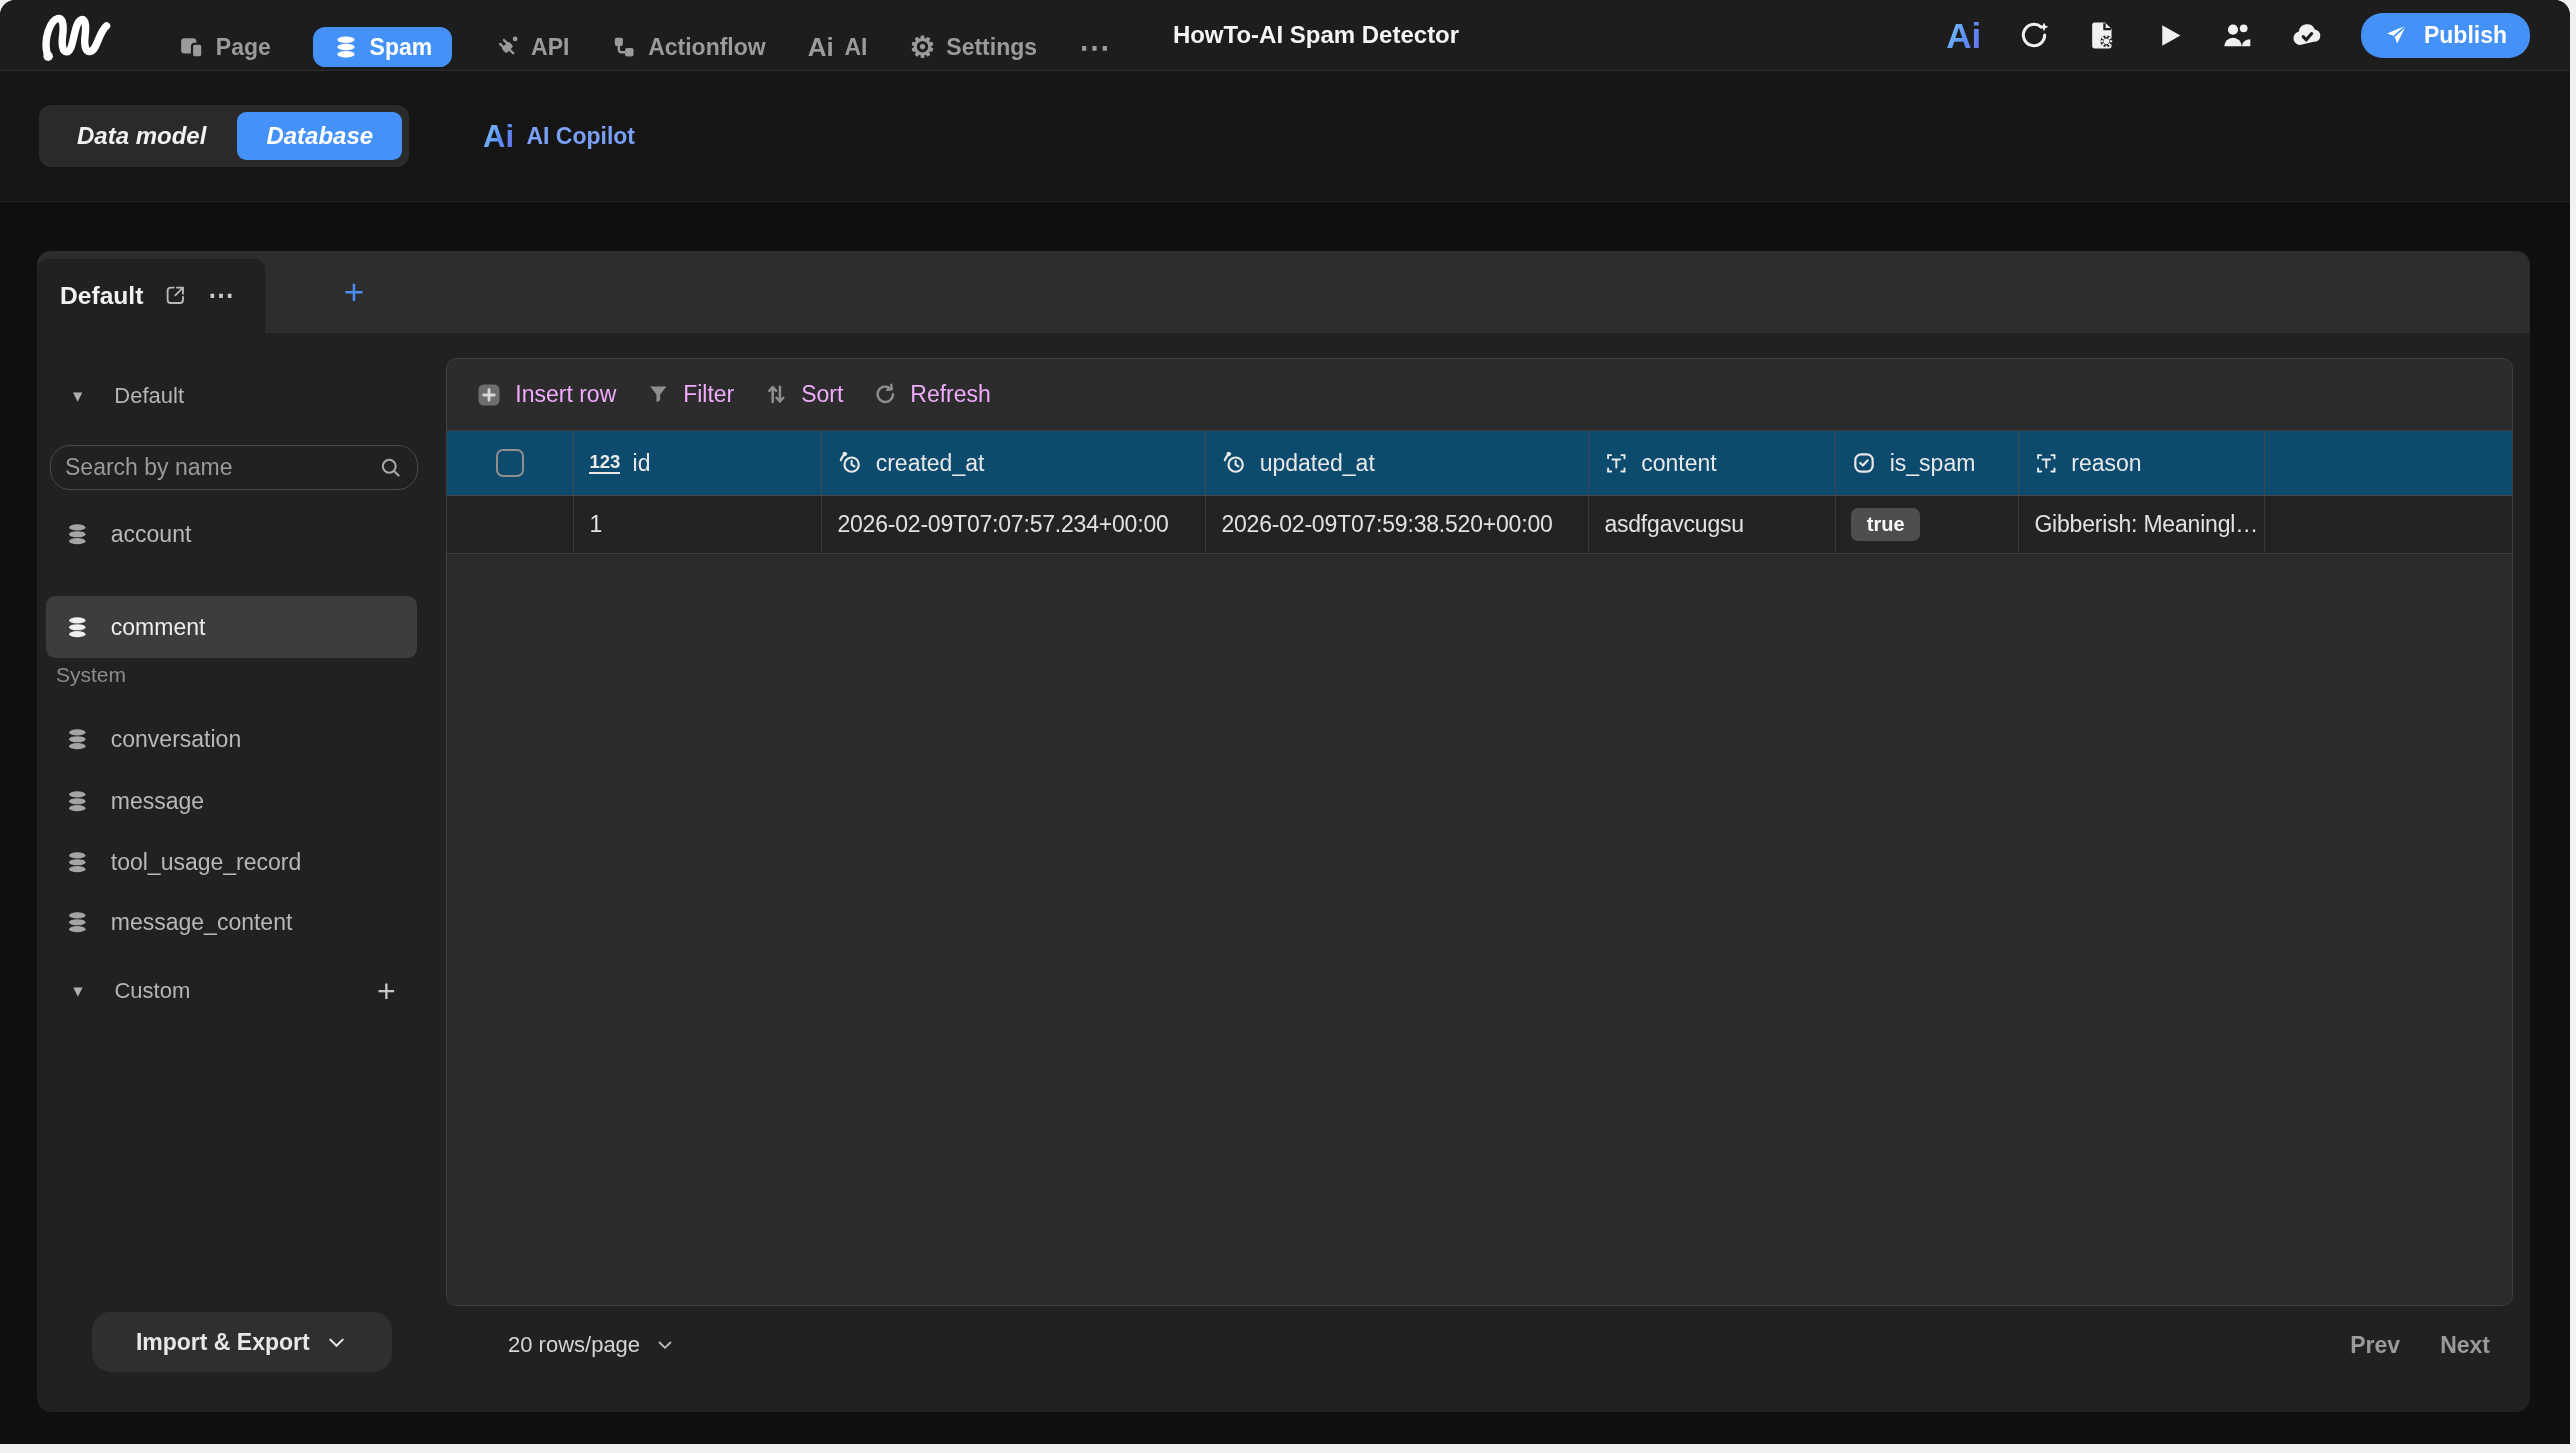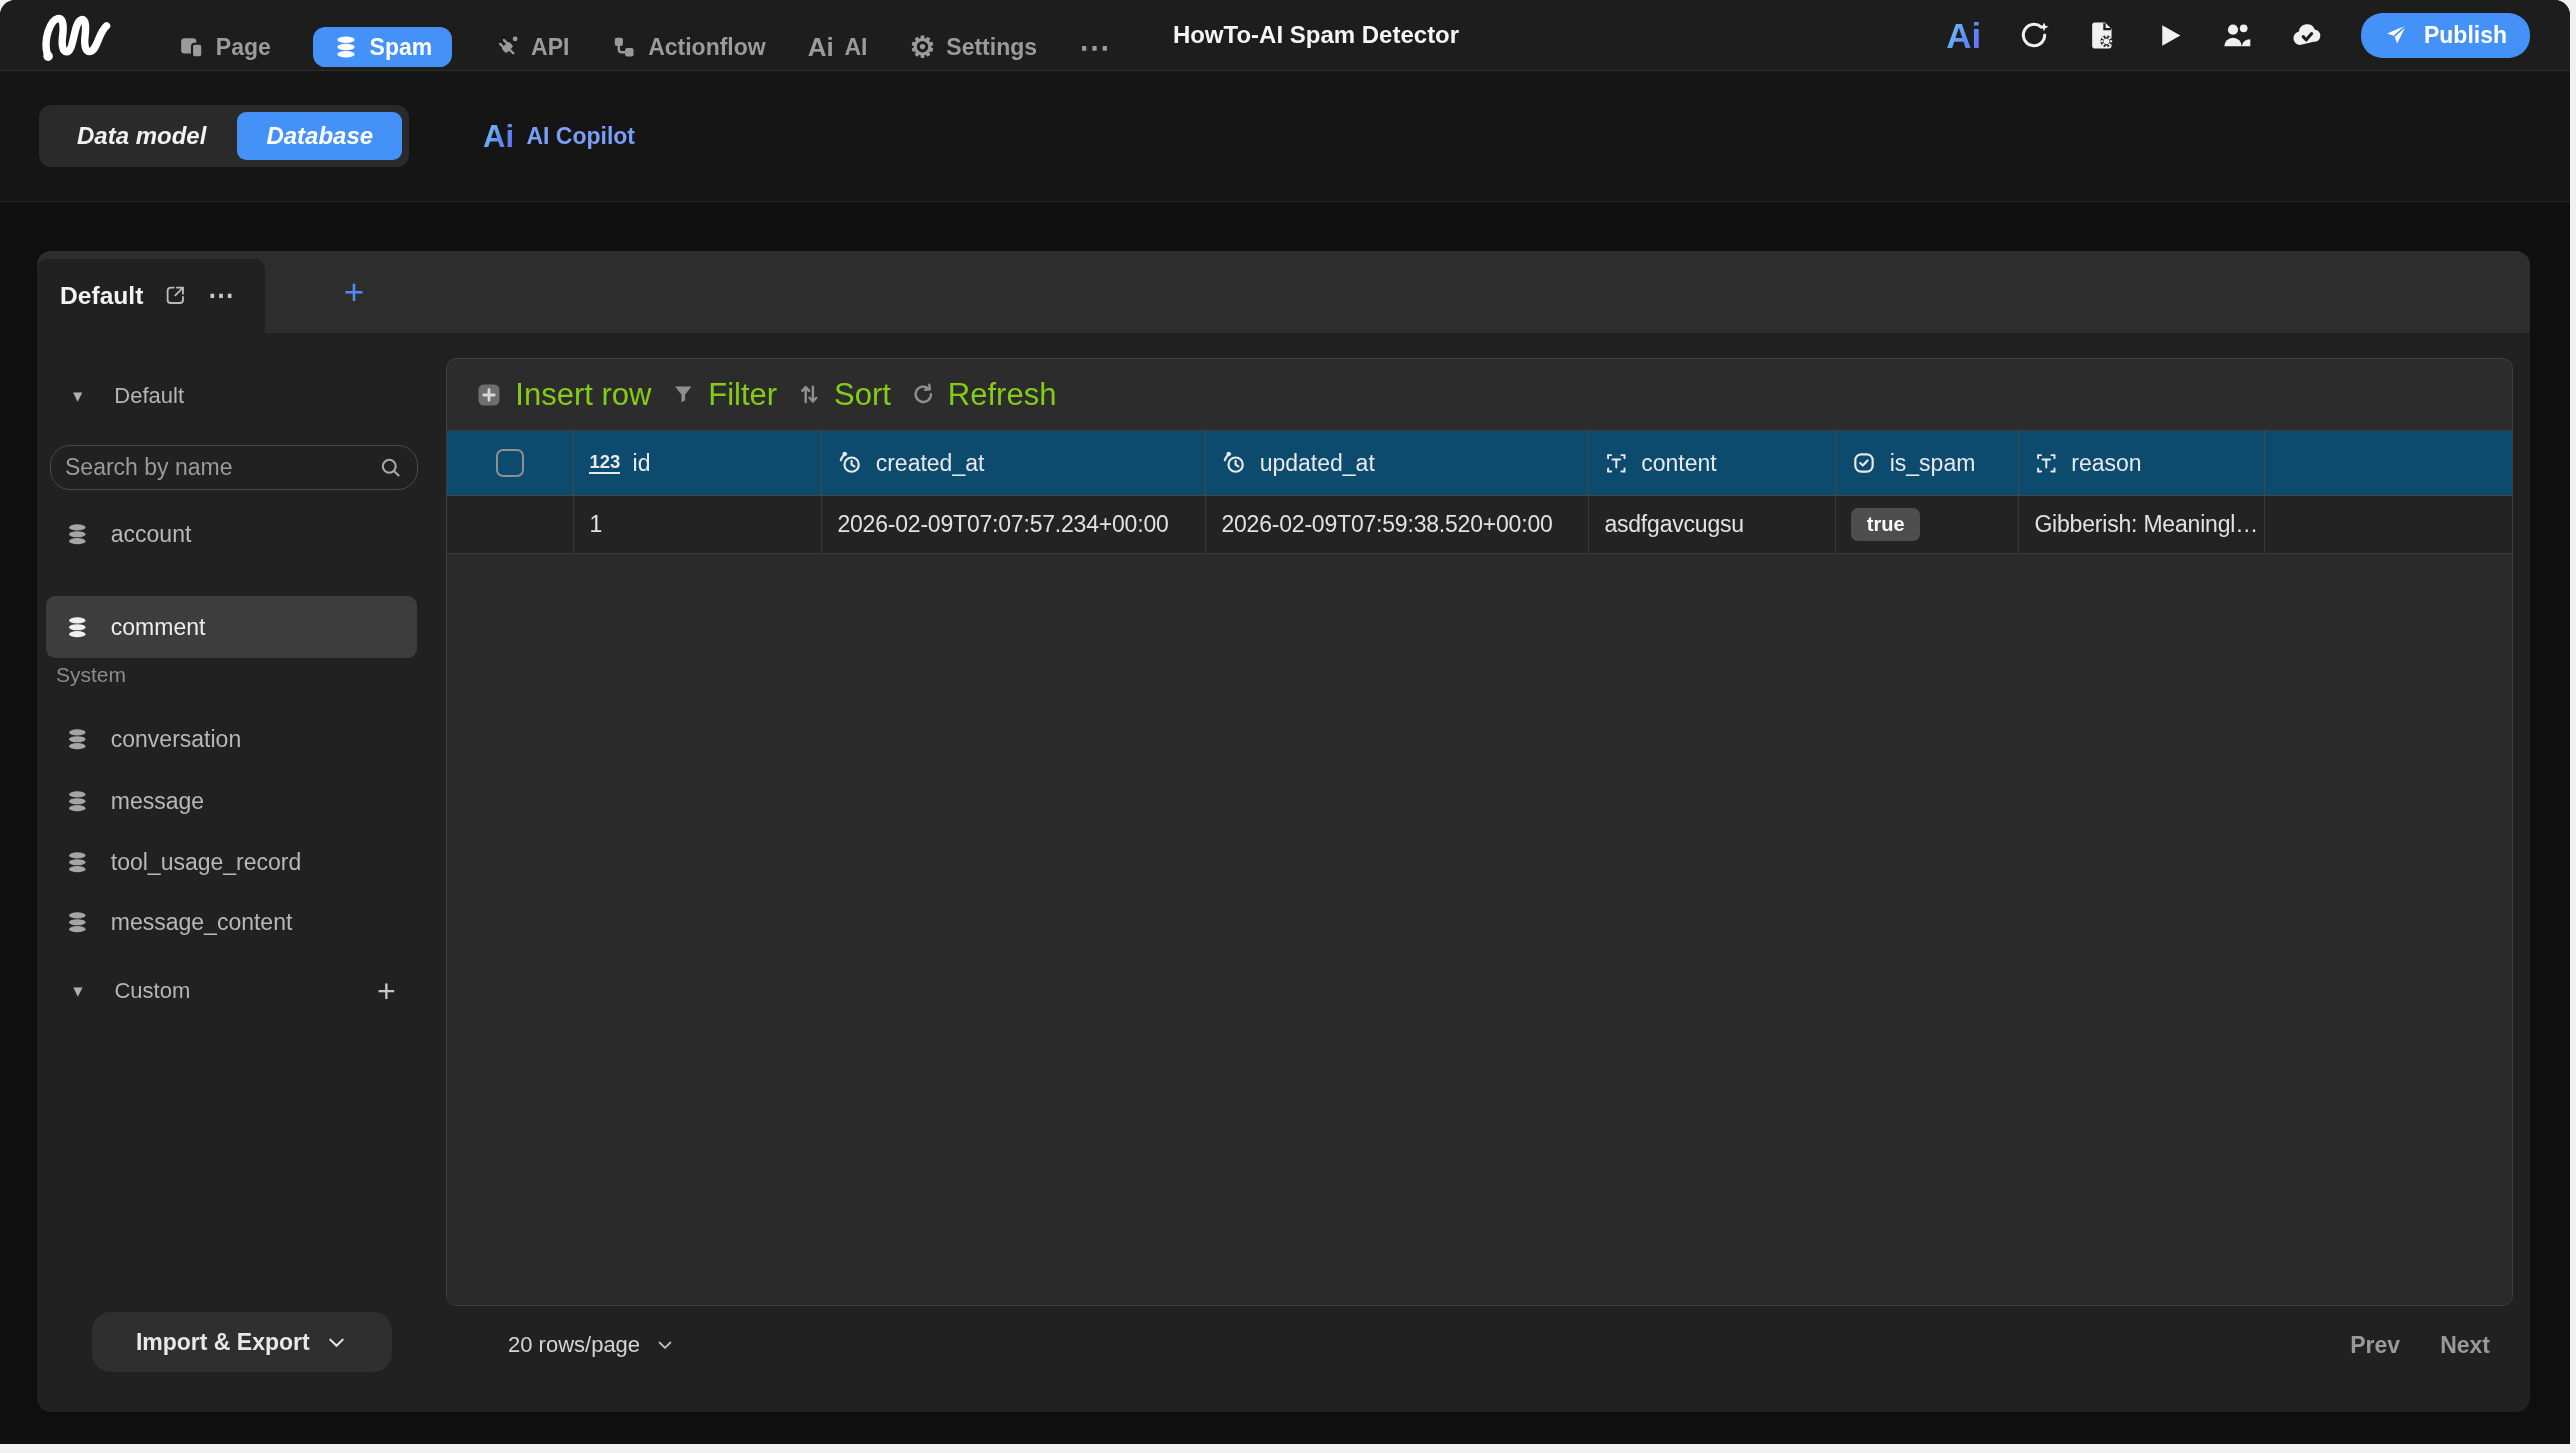--- a/index.html
+++ b/index.html
@@ -87,21 +87,21 @@
                 background:#2f2f2f; border-radius:18.5px; display:flex; align-items:center;
                 justify-content:center; gap:15.4px; color:#e8e8e8; font-size:23px;
                 font-weight:600; cursor:pointer; }
 
   
   .main { position:absolute; left:409px; top:0; right:0; bottom:0; }
   .panel { position:absolute; left:0; top:25px; width:2067px; height:948px;
            background:#2c2c2c; border:0.8px solid #3f3f3f; border-radius:10.8px;
            overflow:hidden; display:flex; flex-direction:column; }
   .ptoolbar { height:72px; flex:none; display:flex; align-items:center;
-              padding-left:28px; gap:20px; color:#84cc16; font-size:31px;
+              padding-left:28px; gap:30px; color:#f0abfc; font-size:23px;
               border-bottom:0.8px solid #3d3d3d; }
   .tool-btn { display:flex; align-items:center; gap:12.3px; cursor:pointer; }
   .phead { height:65px; flex:none; background:#0c4a6e; border-bottom:0.8px solid #474747;
            display:flex; color:#e9e9e9; font-size:23px; }
   .hcell { display:flex; align-items:center; gap:12.3px; padding-left:15.4px;
            border-right:1.5px solid #474747; flex:none; }
   .hcell svg { color:#e9e9e9; flex:none; }
   .prow { height:58px; flex:none; background:#232323; border-bottom:0.8px solid #3c3c3c;
           display:flex; color:#e2e2e2; font-size:23px; }
   .rcell { display:flex; align-items:center; padding-left:15.4px;

